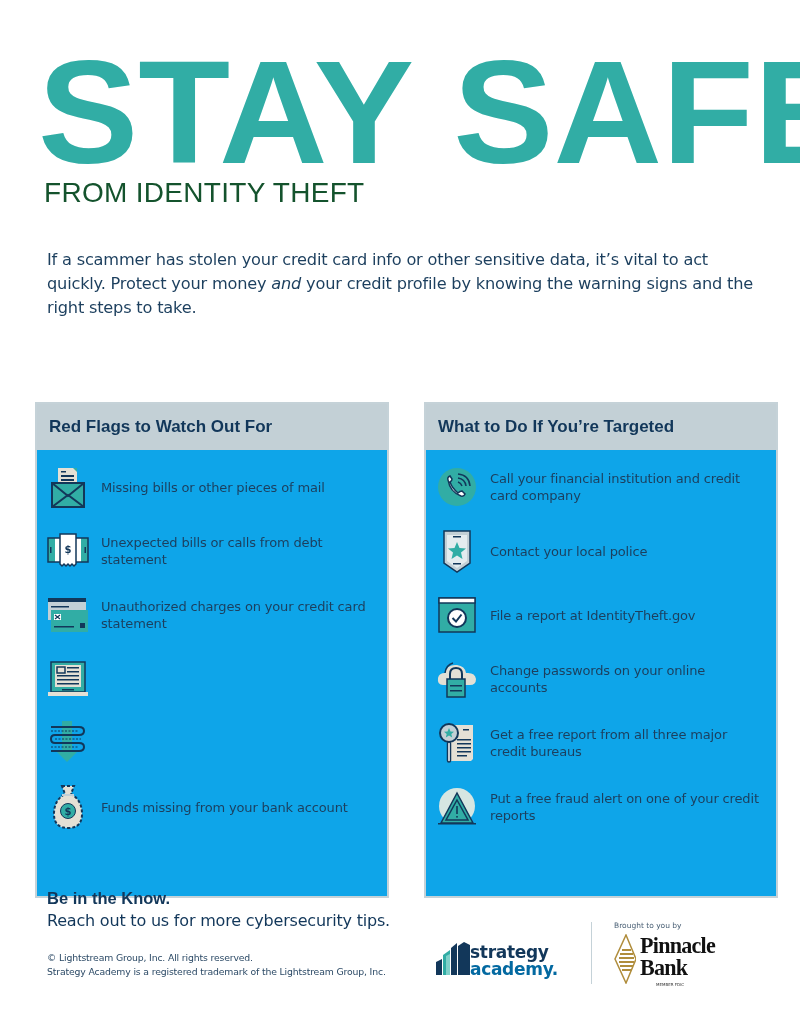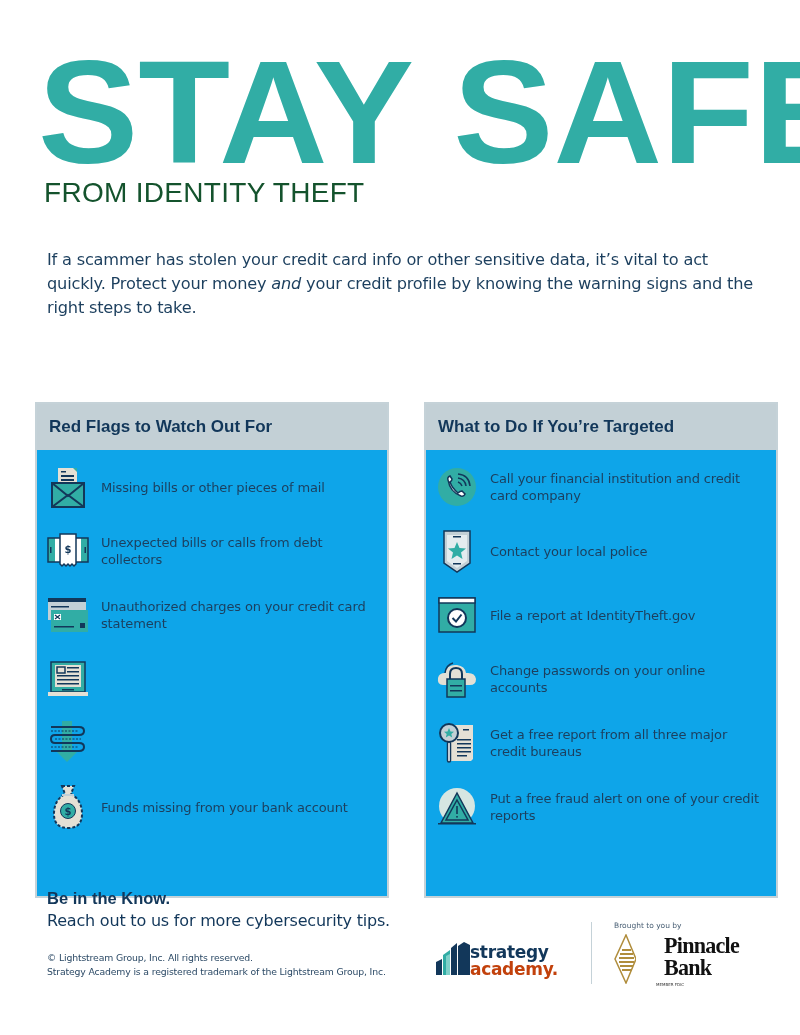--- a/index.html
+++ b/index.html
@@ -48,24 +48,24 @@
     line-height: 17px; color: #1c3f5e; width: 270px; letter-spacing: -0.15px;
   }
 
   .bikt { position: absolute; left: 47px; top: 889px; font-family: "Liberation Sans", sans-serif; font-weight: 700; font-size: 16.5px; color: #12375a; }
   .reach { position: absolute; left: 47px; top: 911px; font-family: "DejaVu Sans", sans-serif; font-size: 16px; color: #12375a; letter-spacing: -0.2px; }
   .copy { position: absolute; left: 47px; top: 951px; font-family: "DejaVu Sans", sans-serif; font-size: 9.3px; line-height: 14px; color: #2c4a66; letter-spacing: -0.15px; }
 
   .sa-logo { position: absolute; left: 436px; top: 942px; display: flex; align-items: center; }
   .sa-words { font-family: "DejaVu Sans", sans-serif; font-weight: 700; font-size: 17px; line-height: 17px; letter-spacing: -0.3px; }
   .sa-words .l1 { color: #12375a; display:block; }
-  .sa-words .l2 { color: #c2410c; display:block; }
+  .sa-words .l2 { color: #0369a1; display:block; }
   .divider { position: absolute; left: 591px; top: 922px; width: 1px; height: 62px; background: #c5d2d8; }
   .brought { position: absolute; left: 614px; top: 921px; font-family: "DejaVu Sans", sans-serif; font-size: 7.5px; color: #4a6075; }
-  .pb-logo { position: absolute; left: 614px; top: 934px; display: flex; align-items: flex-start; gap: 24px; }
+  .pb-logo { position: absolute; left: 614px; top: 934px; display: flex; align-items: flex-start; }
   .pb-words { margin-left: 4px; font-family: "Liberation Serif", serif; font-weight: 700; font-size: 24px; line-height: 22px; color: #111; letter-spacing: -0.8px; transform: scaleX(0.92); transform-origin: left top; }
   .pb-fdic { position: absolute; left: 656px; top: 982px; font-family: "DejaVu Sans", sans-serif; font-size: 4px; color: #333; }
 </style>
 </head>
 <body>
 
 <div class="headline">STAY SAFE</div>
 <div class="subhead">FROM IDENTITY THEFT</div>
 
 <p class="intro"><span>If a scammer has stolen your credit card info or other sensitive data, it’s vital to act quickly. Protect your money </span><em>and</em><span> your credit profile by knowing the warning signs and the right steps to take.</span></p>
@@ -95,21 +95,21 @@
         <svg width="42" height="36" viewBox="0 0 42 36">
             <rect x="1" y="5" width="40" height="24" fill="#31ada5"></rect>
             <rect x="8" y="5" width="26" height="24" fill="#fff"></rect>
             <rect x="1" y="5" width="40" height="24" fill="none" stroke="#12375a" stroke-width="1.5"></rect>
             <path d="M13,1 H29 V31 L27,33 L25,31 L23,33 L21,31 L19,33 L17,31 L15,33 L13,31 Z" fill="#fff" stroke="#12375a" stroke-width="1.5"></path>
             <text x="21" y="20" text-anchor="middle" font-family="DejaVu Sans, sans-serif" font-size="10" font-weight="700" fill="#12375a">$</text>
             <rect x="3" y="14" width="1.5" height="6" fill="#12375a"></rect>
             <rect x="37.5" y="14" width="1.5" height="6" fill="#12375a"></rect>
           </svg>
       </div>
-      <div class="txt">Unexpected bills or calls from debt collectors</div>
+      <div class="txt">Unexpected bills or calls from debt statement</div>
     </div>
     <div class="item" style="top:140px">
       <div class="ico">
         <svg width="40" height="38" viewBox="0 0 40 38">
             <rect x="0" y="2" width="38" height="22" fill="#c3d0d6"></rect>
             <rect x="0" y="2" width="38" height="4" fill="#12375a"></rect>
             <rect x="3" y="10" width="18" height="1.5" fill="#12375a"></rect>
             <rect x="3" y="14" width="38" height="22" fill="#31ada5"></rect>
             <rect x="6" y="18" width="7" height="6" fill="#fff"></rect>
             <path d="M7,19 L12,23 M12,19 L7,23" stroke="#12375a" stroke-width="1.2"></path>

